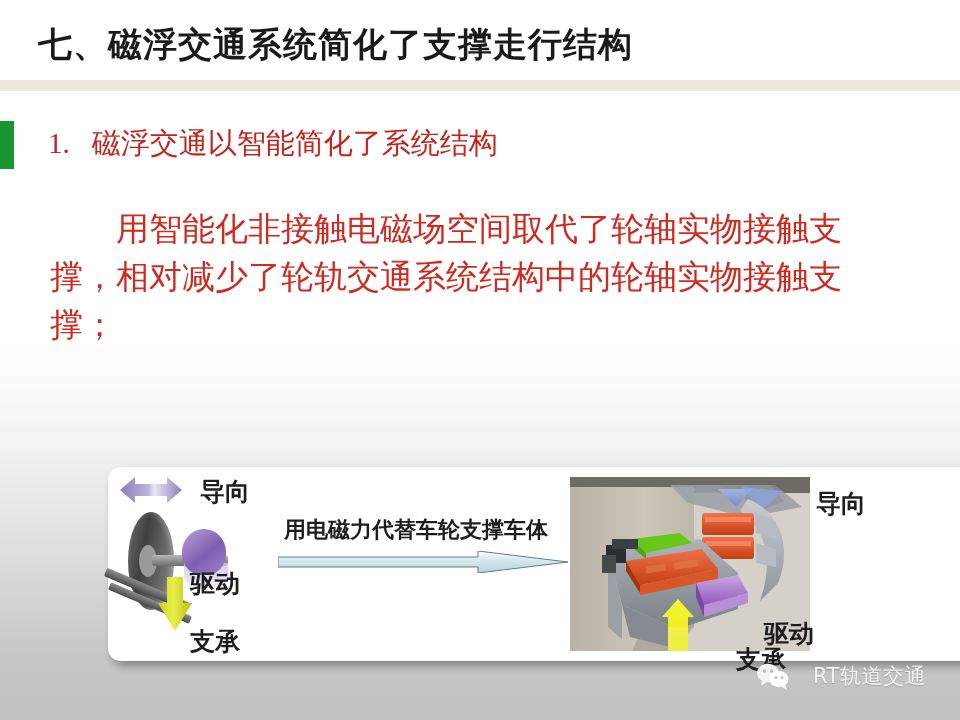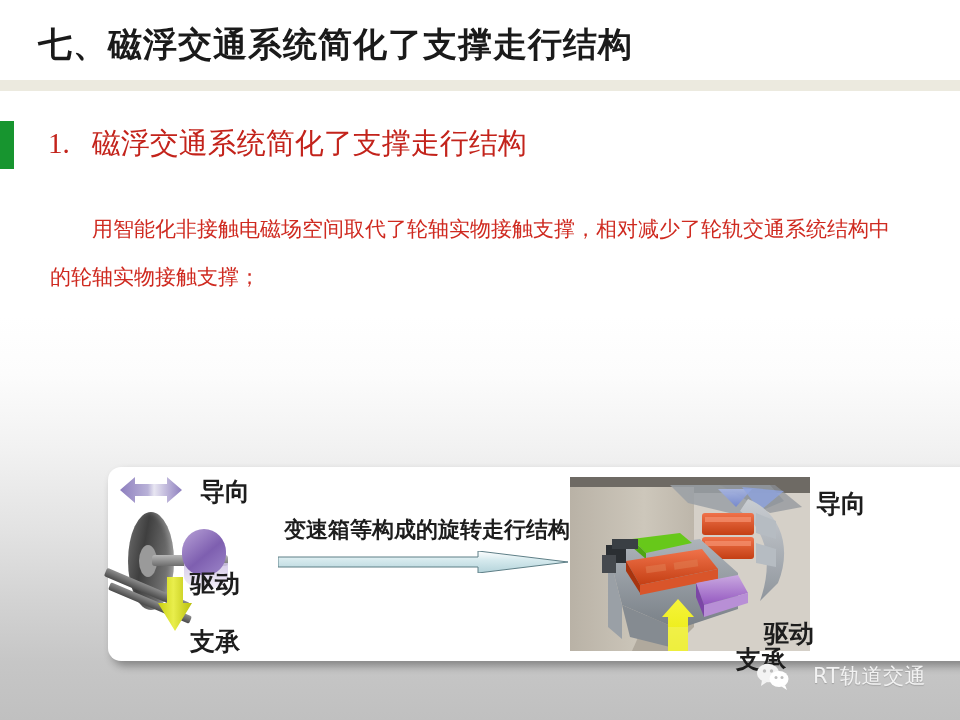--- a/index.html
+++ b/index.html
@@ -49,21 +49,21 @@
     position:absolute;left:48px;top:124px;
     font-family:"Liberation Serif","DejaVu Serif",serif;
     font-size:29px;color:#c3231b;white-space:nowrap;
   }
   #subheading .num{margin-right:22px;}
 
   
   #body-text{
     position:absolute;left:50px;top:205px;width:840px;
     font-family:"Liberation Serif","DejaVu Serif",serif;
-    font-size:21px;line-height:48px;color:#cf2a20;
+    font-size:33px;line-height:48px;color:#cf2a20;
   }
   #body-text p{margin:0;text-indent:2em;}
 
   
   #illustration-card{
     position:absolute;left:108px;top:467px;width:884px;height:194px;
     background:#ffffff;border-radius:13px;
     box-shadow:4px 5px 9px rgba(0,0,0,.33);
   }
 
@@ -155,21 +155,21 @@
 </head>
 <body>
 
 <div id="slide">
 
   <div id="title">七、磁浮交通系统简化了支撑走行结构</div>
   <div id="title-rule"></div>
 
   <div id="green-chip"></div>
   <div id="subheading">
-    <span class="num">1.</span><span>磁浮交通系统简化了支撑走行结构</span>
+    <span class="num">1.</span><span>磁浮交通以智能简化了系统结构</span>
   </div>
 
   <div id="body-text">
     <p>用智能化非接触电磁场空间取代了轮轴实物接触支撑，相对减少了轮轨交通系统结构中的轮轴实物接触支撑；</p>
   </div>
 
   <div id="illustration-card">
 
     <svg id="arrow-guide" viewBox="0 0 62 30">
       <defs>
@@ -199,21 +199,21 @@
           <stop offset="100%" stop-color="#b9bf0c"></stop>
         </linearGradient>
       </defs>
       <polygon points="9,0 25,0 25,26 34,26 17,54 0,26 9,26" fill="url(#gYellow)"></polygon>
     </svg>
 
     <div class="lbl" id="lbl-guide-left">导向</div>
     <div class="lbl" id="lbl-drive-left">驱动</div>
     <div class="lbl" id="lbl-support-left">支承</div>
 
-    <div id="arrow-caption">变速箱等构成的旋转走行结构</div>
+    <div id="arrow-caption">用电磁力代替车轮支撑车体</div>
     <svg id="arrow-long" viewBox="0 0 290 22" preserveAspectRatio="none">
       <defs>
         <linearGradient id="gCyan" x1="0" y1="0" x2="0" y2="1">
           <stop offset="0%" stop-color="#ffffff"></stop>
           <stop offset="40%" stop-color="#d6eaee"></stop>
           <stop offset="100%" stop-color="#b4d3da"></stop>
         </linearGradient>
       </defs>
       <polygon points="0,6 200,6 200,0 290,11 200,22 200,16 0,16" fill="url(#gCyan)" stroke="#5d7e86" stroke-width="1"></polygon>
     </svg>

